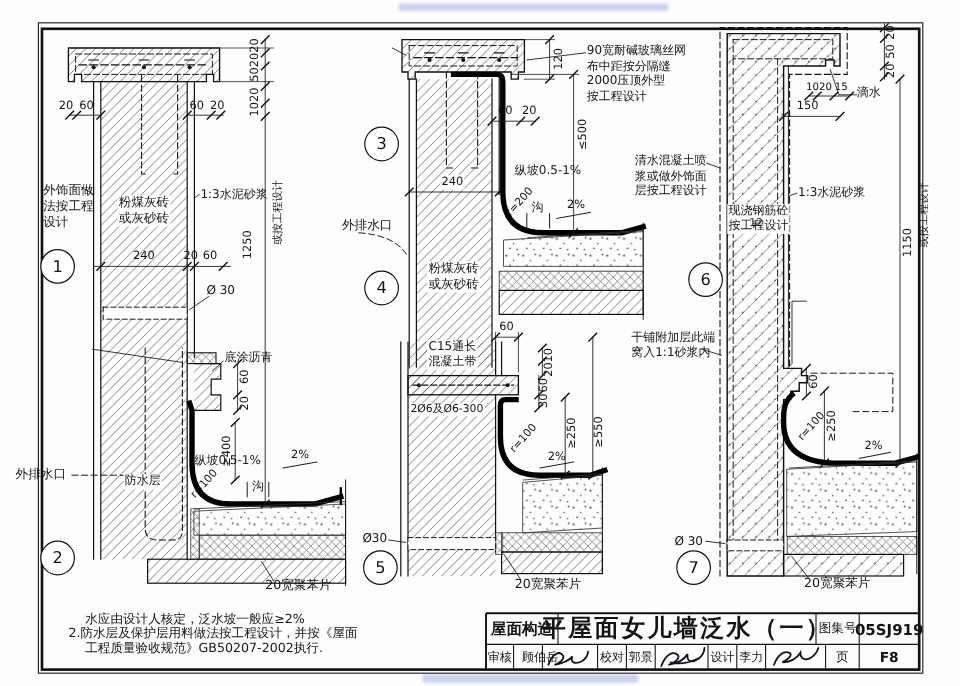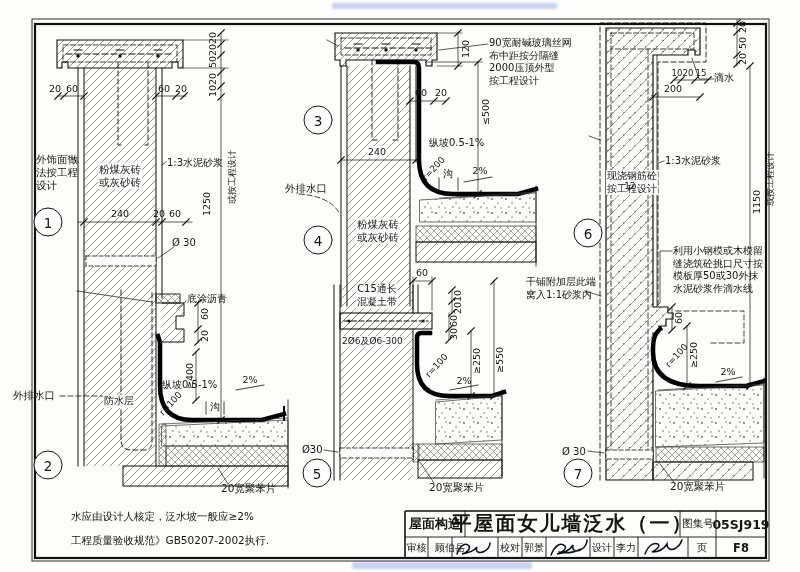--- a/index.html
+++ b/index.html
@@ -311,20 +311,21 @@
   <div class="lbl dim ctr" style="left:250px;top:380px">2%</div>
   <div class="lbl ctr" style="left:215px;top:407px">沟</div>
   <div class="lbl dim vt" style="left:190px;top:376px">≥400</div>
   <div class="lbl s9 dg" style="left:171px;top:404px">r=100</div>
   <div class="lbl n11" style="left:13px;top:389px;white-space:nowrap">外排水口</div>
   <div class="lbl wbg" style="left:103px;top:395px;white-space:nowrap">防水层</div>
   <div class="lbl n11" style="left:221px;top:482px;white-space:nowrap">20宽聚苯片</div>
   <div class="cir" style="left:48px;top:465px">2</div>
 
   <div class="lbl n11" style="left:71px;top:510px;white-space:nowrap">水应由设计人核定，泛水坡一般应≥2%</div>
+  <div class="lbl n11" style="left:57px;top:522px;white-space:nowrap">2.防水层及保护层用料做法按工程设计，并按《屋面</div>
   <div class="lbl n11" style="left:71px;top:534px;white-space:nowrap">工程质量验收规范》GB50207-2002执行.</div>
 
   <div class="lbl" style="left:489px;top:37px">90宽耐碱玻璃丝网
 布中距按分隔缝
 2000压顶外型
 按工程设计</div>
   <div class="lbl dim vt" style="left:466px;top:49px">120</div>
   <div class="lbl dim ctr" style="left:421px;top:93px">60</div>
   <div class="lbl dim ctr" style="left:441px;top:93px">20</div>
   <div class="lbl dim vt" style="left:486px;top:112px">≤500</div>
@@ -355,34 +356,33 @@
   <div class="lbl" style="left:302px;top:444px;white-space:nowrap">Ø30</div>
   <div class="lbl n11" style="left:429px;top:481px;white-space:nowrap">20宽聚苯片</div>
   <div class="cir" style="left:317px;top:473px">5</div>
 
   <div class="lbl dim vt" style="left:743px;top:27px">20</div>
   <div class="lbl dim vt" style="left:743px;top:43px">50</div>
   <div class="lbl dim vt" style="left:743px;top:59px">20</div>
   <div class="lbl s85 ctr" style="left:677px;top:73px">10</div>
   <div class="lbl s85 ctr" style="left:688px;top:73px">20</div>
   <div class="lbl s85 ctr" style="left:701px;top:73px">15</div>
-  <div class="lbl dim ctr" style="left:673px;top:89px">200</div>
+  <div class="lbl dim ctr" style="left:673px;top:89px">150</div>
   <div class="lbl" style="left:714px;top:72px;white-space:nowrap">滴水</div>
+  <div class="lbl" style="left:529px;top:129px">清水混凝土喷
+浆或做外饰面
+层按工程设计</div>
   <div class="lbl" style="left:665px;top:155px;white-space:nowrap">1:3水泥砂浆</div>
   <div class="lbl wbg" style="left:606px;top:170px">现浇钢筋砼
 按工程设计</div>
   <div class="lbl s9 ctr" style="left:630px;top:187px">12</div>
   <div class="lbl dim vt" style="left:757px;top:202px">1150</div>
   <div class="lbl s9 vt" style="left:771px;top:179px">或按工程设计</div>
   <div class="cir" style="left:588px;top:233px">6</div>
 
-  <div class="lbl" style="left:673px;top:245px">利用小钢模或木模留
-缝浇筑砼挑口尺寸按
-模板厚50或30外抹
-水泥砂浆作滴水线</div>
   <div class="lbl" style="left:526px;top:276px">干铺附加层此端
 窝入1:1砂浆内</div>
 
   <div class="lbl dim vt" style="left:679px;top:318px">60</div>
   <div class="lbl s9 dg" style="left:677px;top:356px">r=100</div>
   <div class="lbl dim vt" style="left:694px;top:355px">≥250</div>
   <div class="lbl dim ctr" style="left:728px;top:372px">2%</div>
   <div class="lbl" style="left:562px;top:446px;white-space:nowrap">Ø 30</div>
   <div class="lbl n11" style="left:670px;top:480px;white-space:nowrap">20宽聚苯片</div>
   <div class="cir" style="left:578px;top:473px">7</div>

